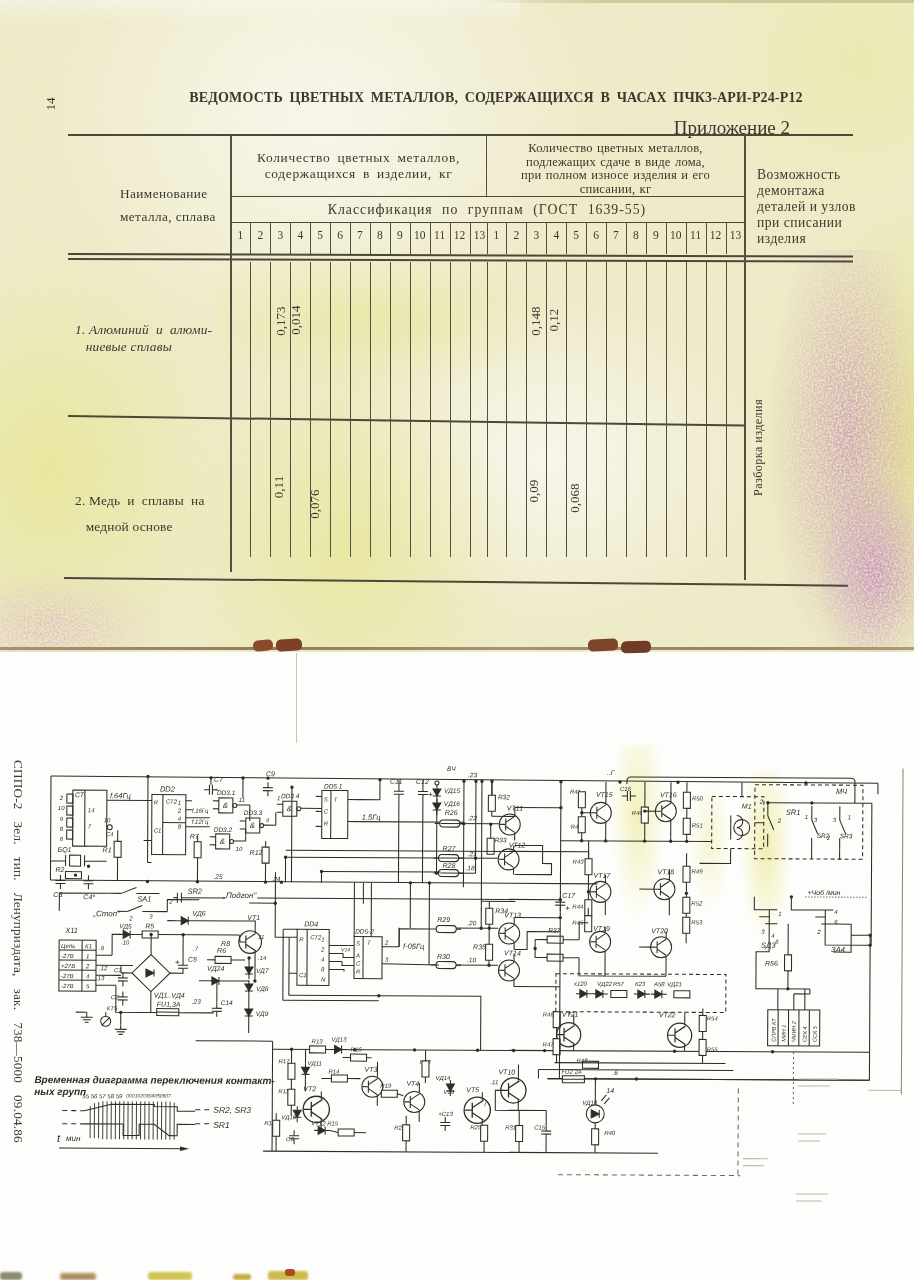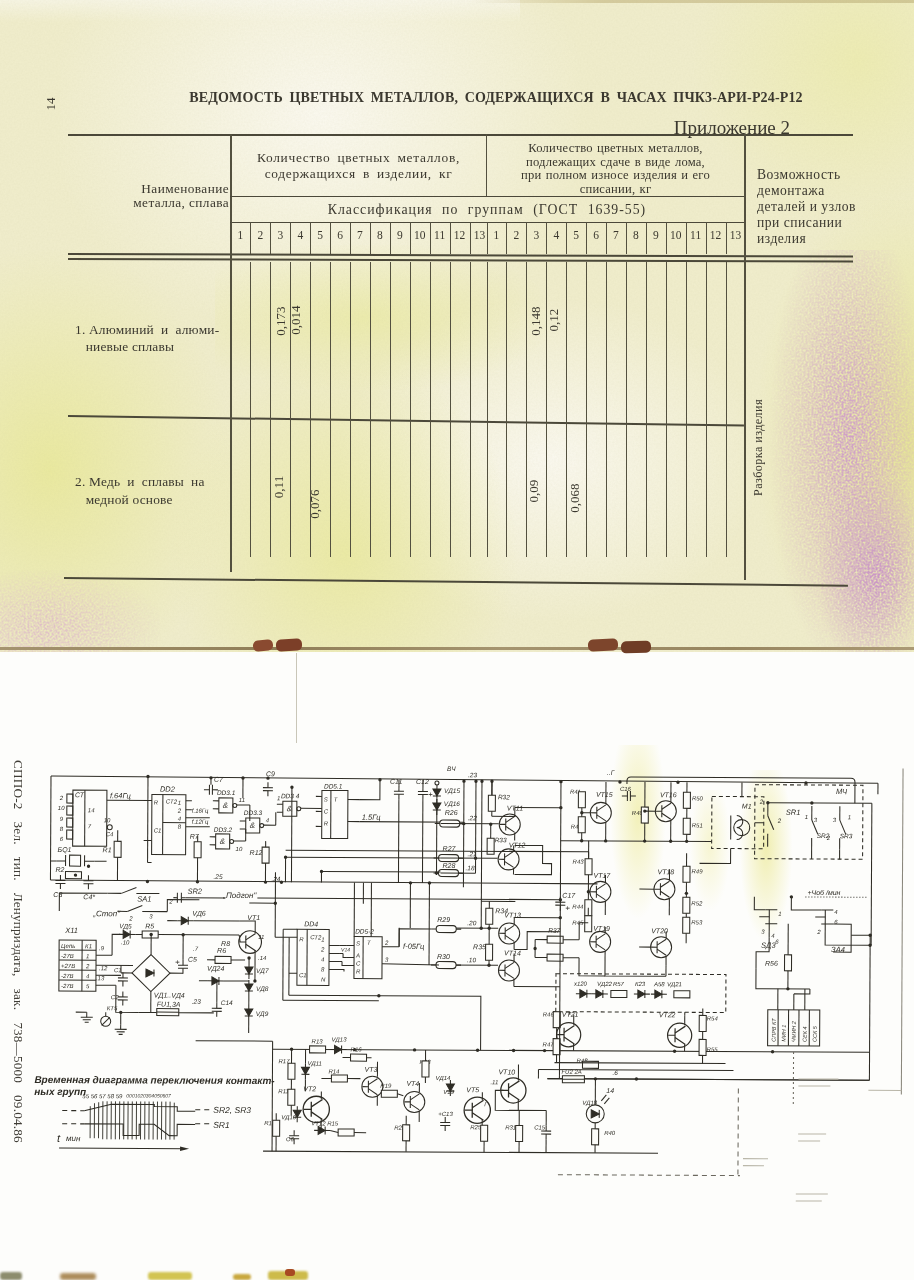--- a/index.html
+++ b/index.html
@@ -85,21 +85,21 @@
 <div class="vl" style="left:230px;top:134px;height:438px;width:1.6px;"></div>
 
 <div class="vl" style="left:486px;top:134px;height:62px;width:1.4px;"></div>
 
 <div class="vl" style="left:744px;top:134px;height:446px;width:1.6px;"></div>
 
 <div class="hl" style="left:230px;top:196px;width:514px;height:1.4px;"></div>
 
 <div class="hl" style="left:230px;top:222px;width:514px;height:1.4px;"></div>
 
-<div class="txt" style="left:89px;top:182px;width:140px;font-size:13.3px;line-height:14px;letter-spacing:.4px;text-align:right;">Наименование<br>металла, сплава</div>
+<div class="txt" style="left:120px;top:182px;width:140px;font-size:13.3px;line-height:23px;letter-spacing:.4px;">Наименование<br>металла, сплава</div>
 
 <div class="txt" style="left:232px;top:150px;width:253px;text-align:center;font-size:13.4px;line-height:15.5px;letter-spacing:.7px;word-spacing:3px;">Количество цветных металлов,<br>содержащихся в изделии, кг</div>
 
 <div class="txt" style="left:488px;top:142px;width:255px;text-align:center;font-size:12.6px;line-height:13.6px;letter-spacing:.2px;word-spacing:1px;">Количество цветных металлов,<br>подлежащих сдаче в виде лома,<br>при полном износе изделия и его<br>списании, кг</div>
 
 <div class="txt" style="left:757px;top:167px;width:116px;font-size:13.6px;line-height:16px;letter-spacing:.5px;">Возможность<br>демонтажа<br>деталей и узлов<br>при списании<br>изделия</div>
 
 <div class="txt" style="left:230px;top:202px;width:514px;text-align:center;font-size:13.8px;letter-spacing:1px;word-spacing:5px;">Классификация по группам (ГОСТ 1639-55)</div>
 
 <div id="numrow">
@@ -176,23 +176,23 @@
 <div class="txt" style="left:685.7px;top:229px;width:19.92px;text-align:center;font-size:11.5px;">11</div>
 <div class="vl" style="left:685.7px;top:262px;height:295px;"></div>
 <div class="vl" style="left:705.6px;top:222px;height:32px;"></div>
 <div class="txt" style="left:705.6px;top:229px;width:19.92px;text-align:center;font-size:11.5px;">12</div>
 <div class="vl" style="left:705.6px;top:262px;height:295px;"></div>
 <div class="vl" style="left:725.5px;top:222px;height:32px;"></div>
 <div class="txt" style="left:725.5px;top:229px;width:19.92px;text-align:center;font-size:11.5px;">13</div>
 <div class="vl" style="left:725.5px;top:262px;height:295px;"></div>
 </div>
 
-<div class="txt" style="left:75px;top:321px;width:155px;font-size:13.4px;line-height:17px;letter-spacing:.2px;">1. Алюминий&nbsp; и&nbsp; алюми-<br>&nbsp;&nbsp;&nbsp;ниевые сплавы</div>
-
-<div class="txt" style="left:75px;top:473px;width:155px;font-size:13.4px;line-height:18px;letter-spacing:.2px;">2. Медь&nbsp; и&nbsp; сплавы&nbsp; на<br>&nbsp;&nbsp;&nbsp;медной основе</div>
+<div class="txt" style="left:75px;top:321px;width:155px;font-size:13.4px;line-height:17px;letter-spacing:.2px;font-style:italic;">1. Алюминий&nbsp; и&nbsp; алюми-<br>&nbsp;&nbsp;&nbsp;ниевые сплавы</div>
+
+<div class="txt" style="left:75px;top:488px;width:155px;font-size:13.4px;line-height:26px;letter-spacing:.2px;">2. Медь&nbsp; и&nbsp; сплавы&nbsp; на<br>&nbsp;&nbsp;&nbsp;медной основе</div>
 
 <div class="txt rot" style="left:261px;top:313px;width:40px;text-align:center;font-size:13px;">0,173</div>
 <div class="txt rot" style="left:276px;top:312px;width:40px;text-align:center;font-size:13px;">0,014</div>
 <div class="txt rot" style="left:516px;top:313px;width:40px;text-align:center;font-size:13px;">0,148</div>
 <div class="txt rot" style="left:536px;top:312px;width:36px;text-align:center;font-size:13px;">0,12</div>
 
 <div class="txt rot" style="left:261px;top:479px;width:36px;text-align:center;font-size:13px;">0,11</div>
 <div class="txt rot" style="left:295px;top:496px;width:40px;text-align:center;font-size:13px;">0,076</div>
 <div class="txt rot" style="left:516px;top:483px;width:36px;text-align:center;font-size:13px;">0,09</div>
 <div class="txt rot" style="left:555px;top:490px;width:40px;text-align:center;font-size:13px;">0,068</div>

